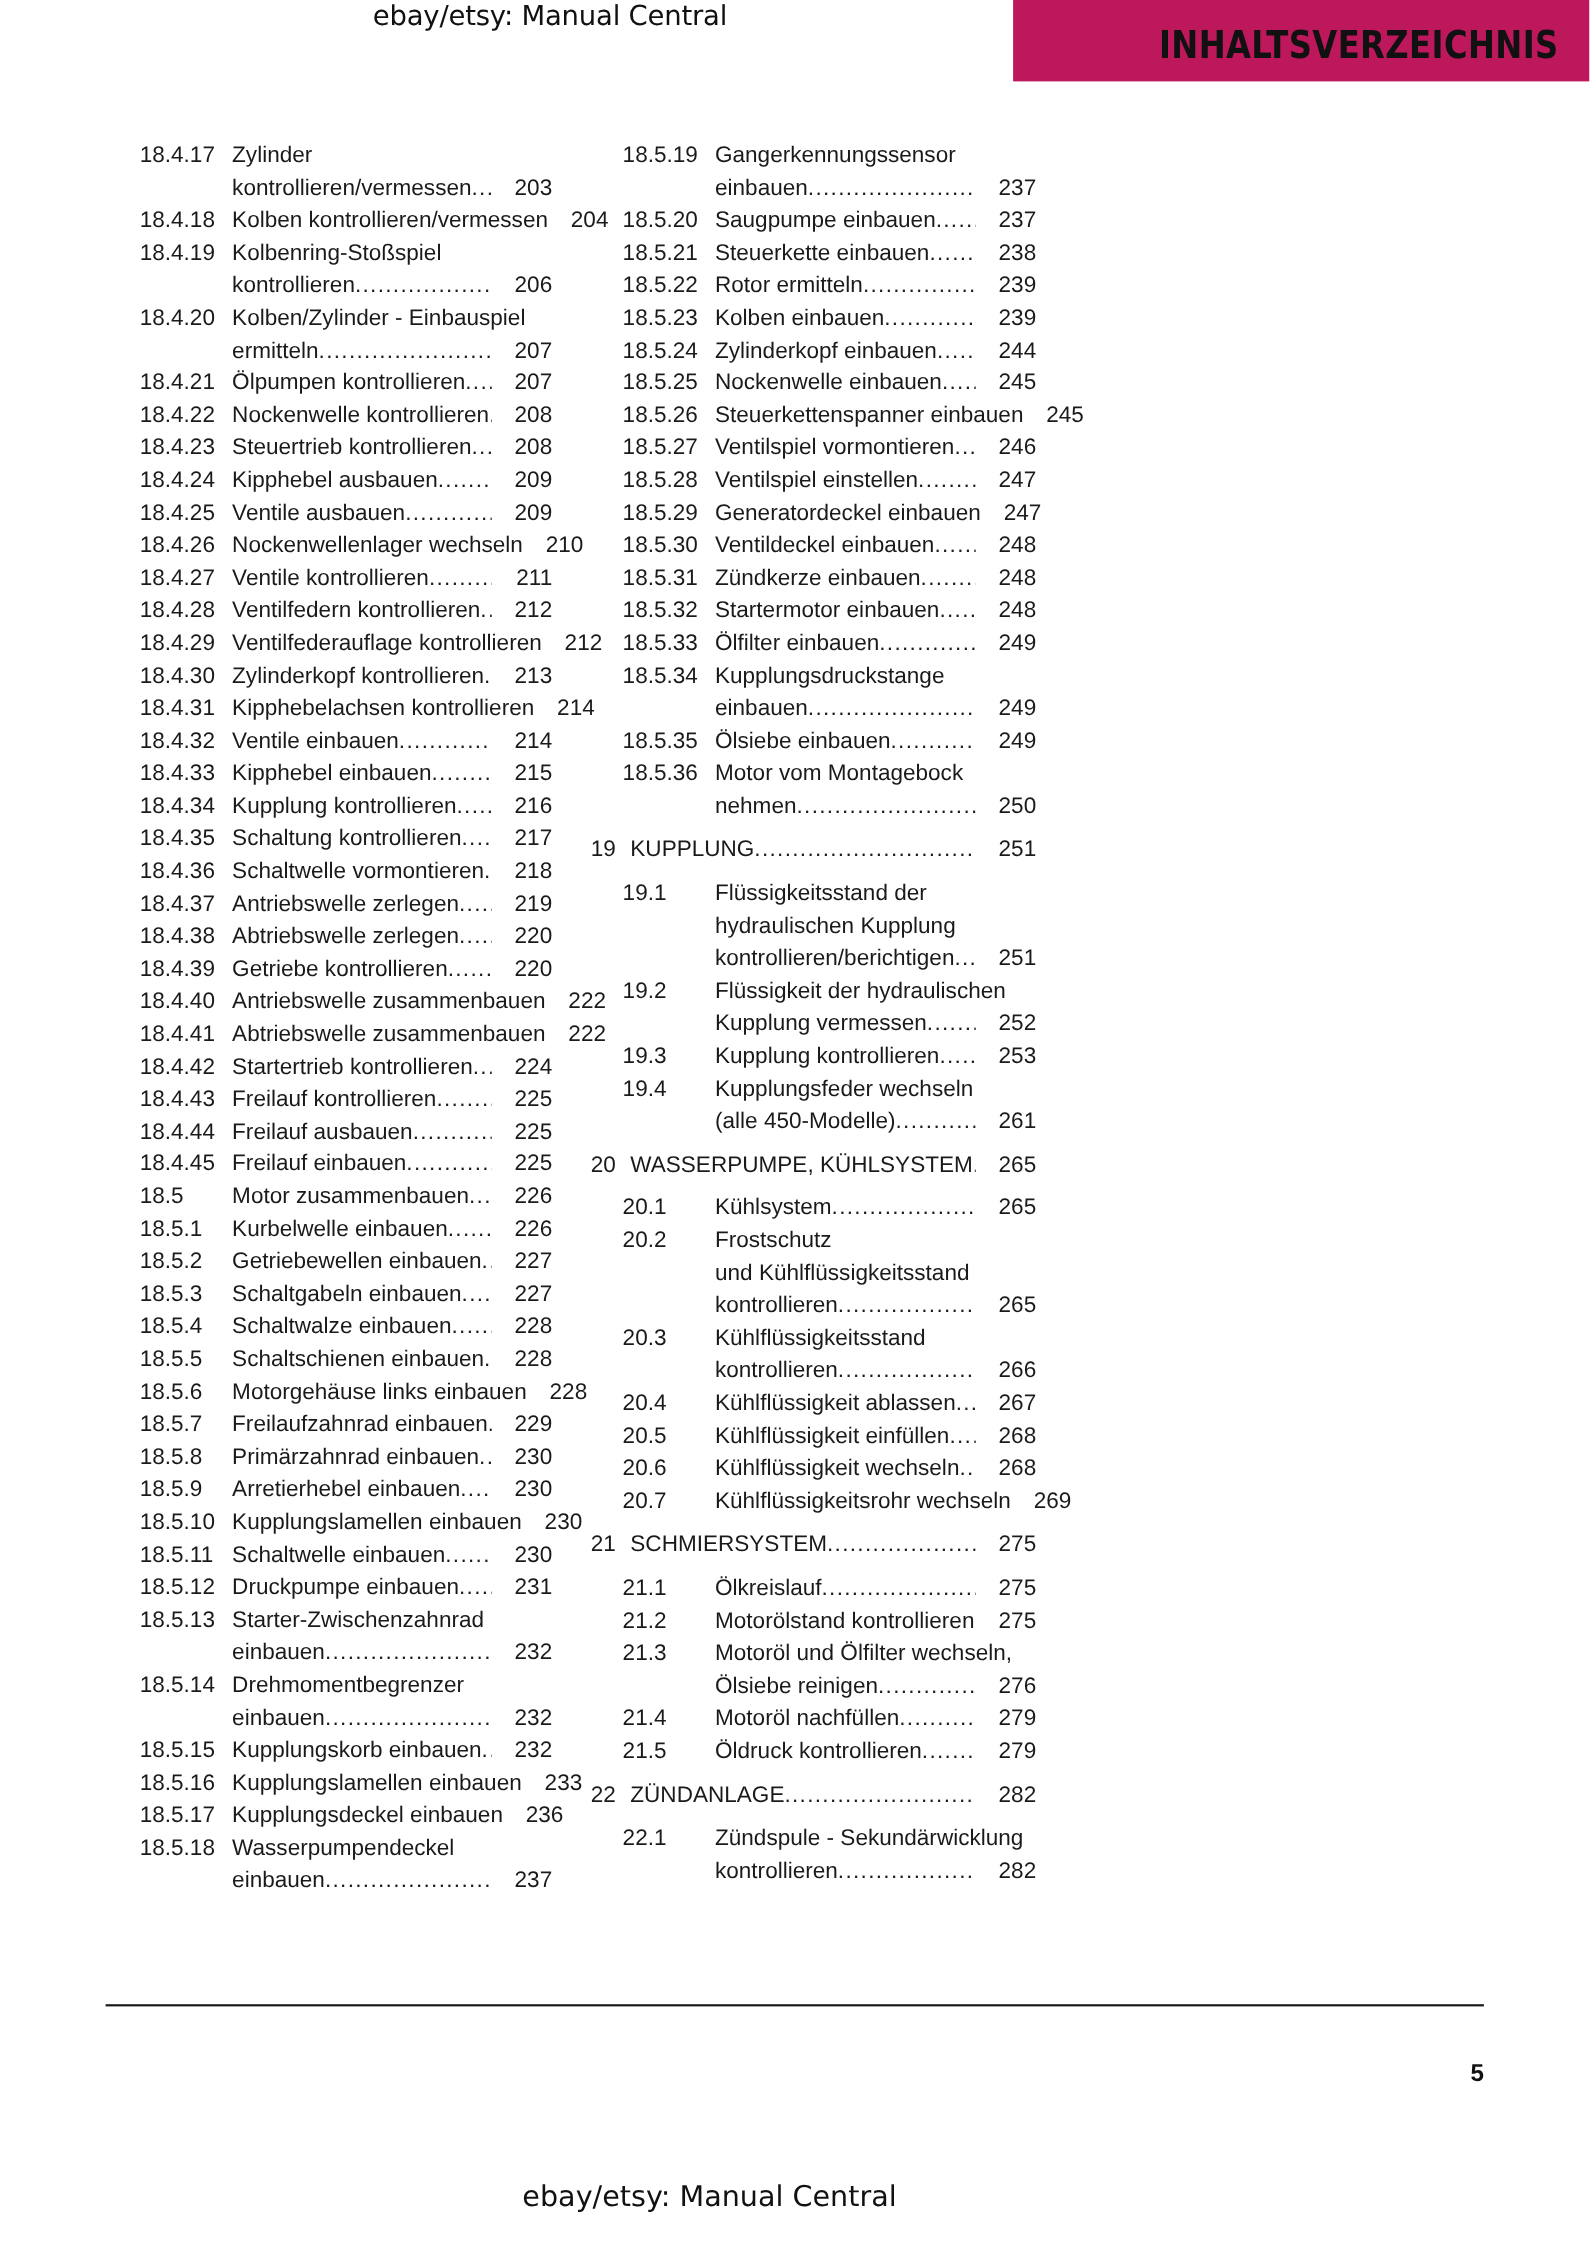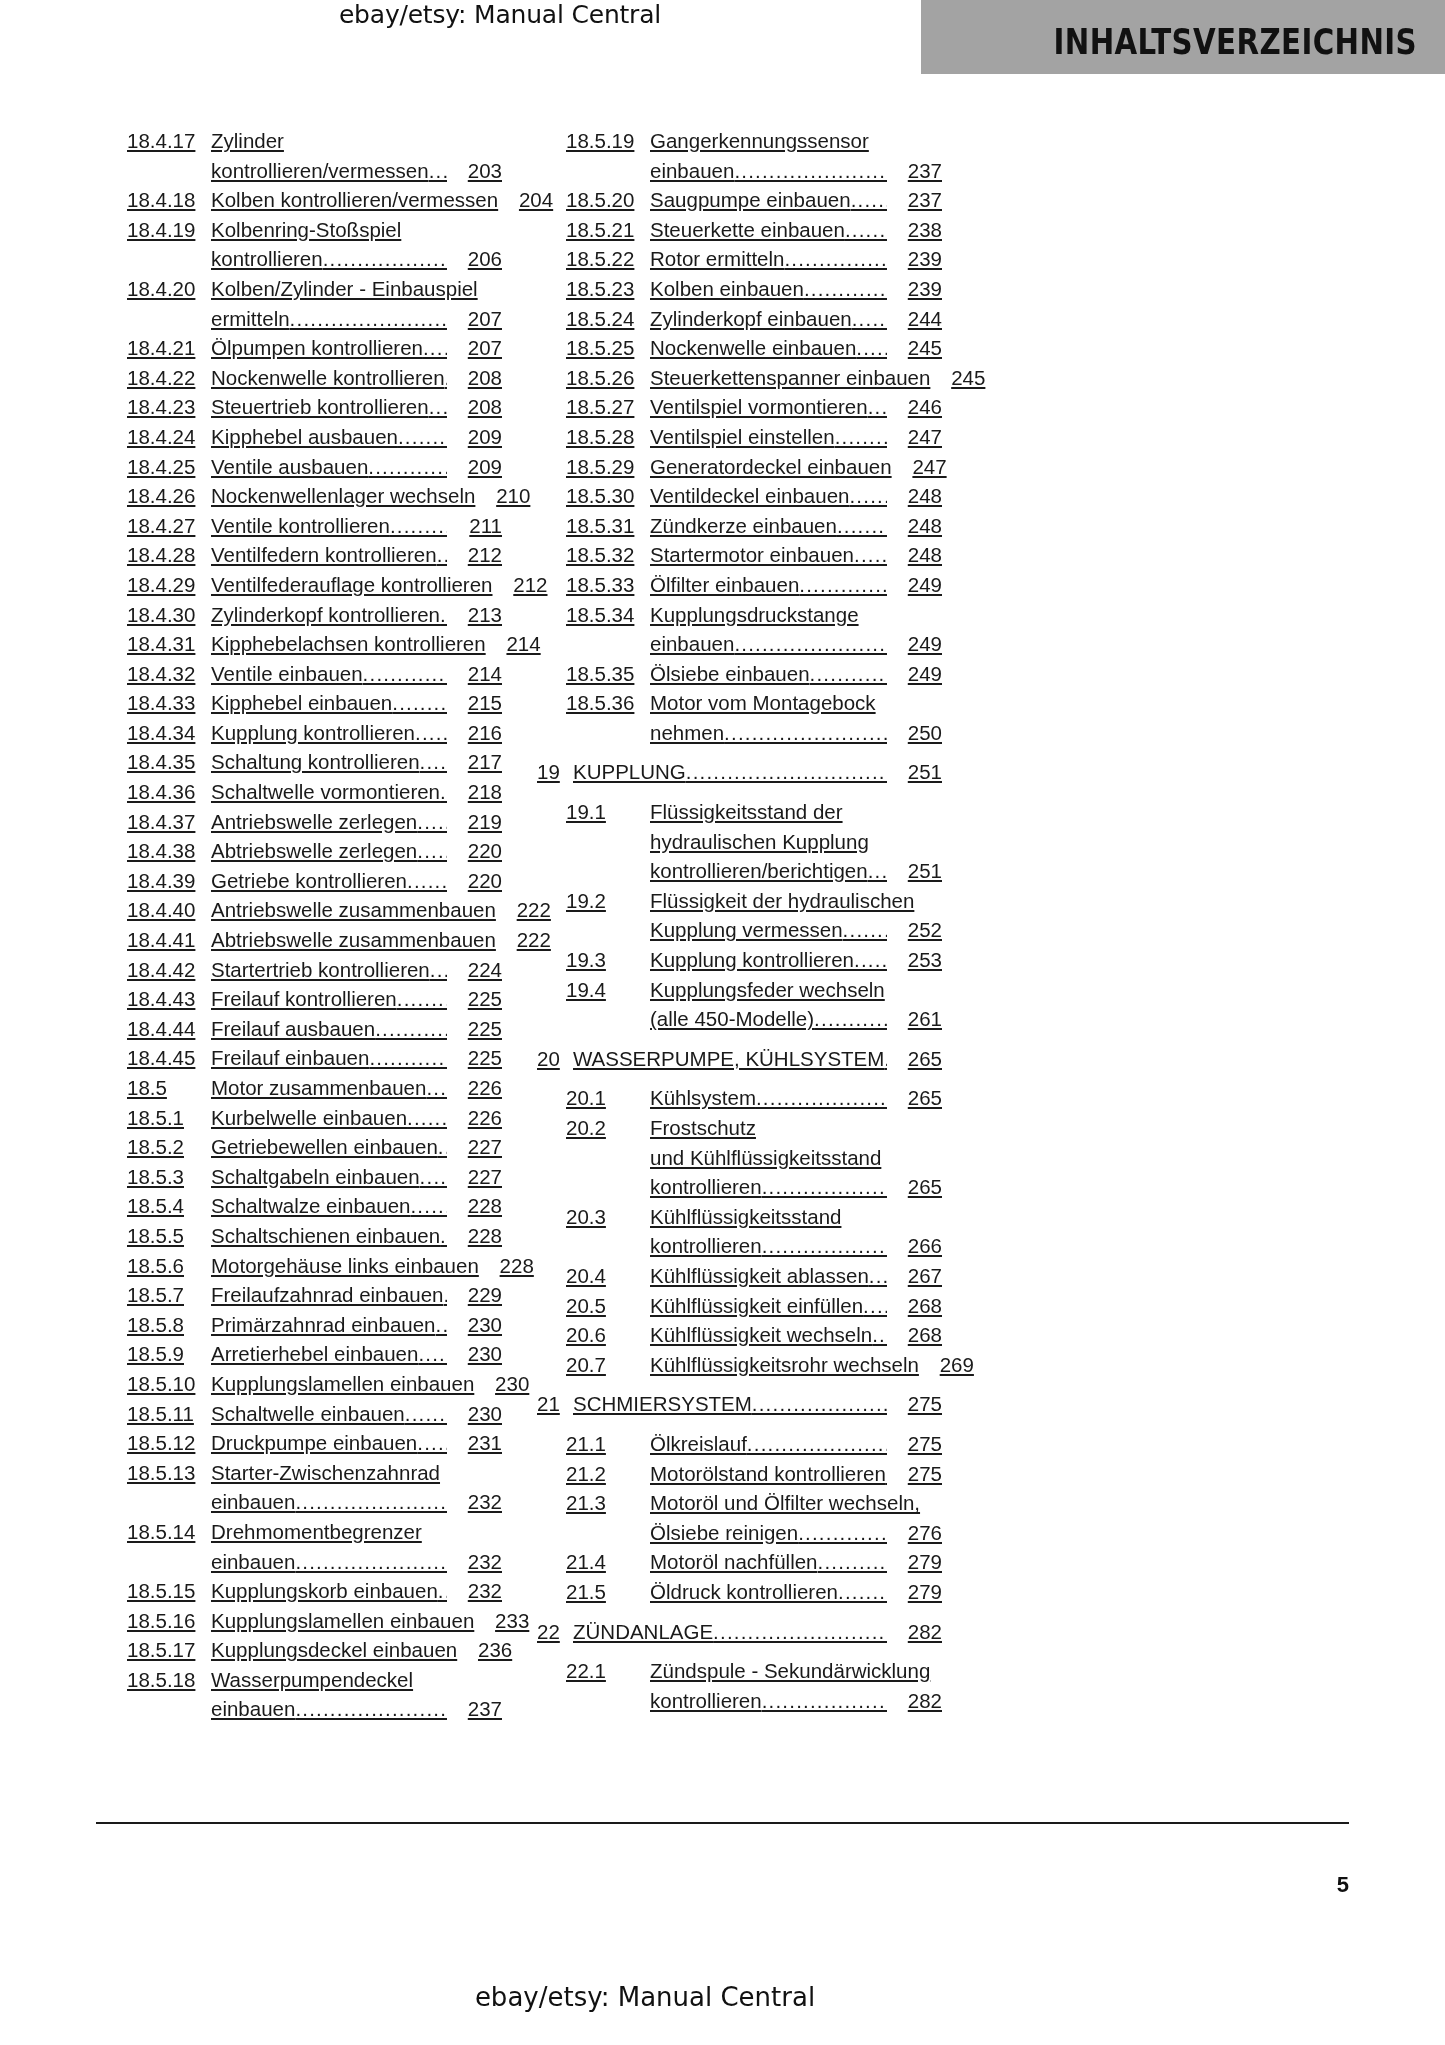--- a/index.html
+++ b/index.html
@@ -35,21 +35,21 @@
     letter-spacing: -0.2px;
     color: #111;
     font-family: "DejaVu Sans", sans-serif;
   }
   .header-band {
     position: absolute;
     top: 0;
     left: 921px;
     width: 524px;
     height: 74px;
-    background: #a3a3a3;
+    background: #be185d;
   }
   .header-band-title {
     position: absolute;
     left: 0;
     right: 28px;
     top: 22px;
     text-align: right;
     font-size: 35px;
     font-weight: 700;
     letter-spacing: 0.4px;
@@ -58,21 +58,20 @@
     transform: scaleX(0.93);
     transform-origin: right center;
   }
 
   
   .toc-wrap {
     position: absolute;
     top: 126px;
     left: 0;
     width: 1445px;
-    text-decoration: underline;
   }
   .toc-columns {
     display: flex;
     flex-direction: row;
     align-items: flex-start;
   }
   .toc-col {
     font-size: 20.5px;
     line-height: 29.6px;
   }

